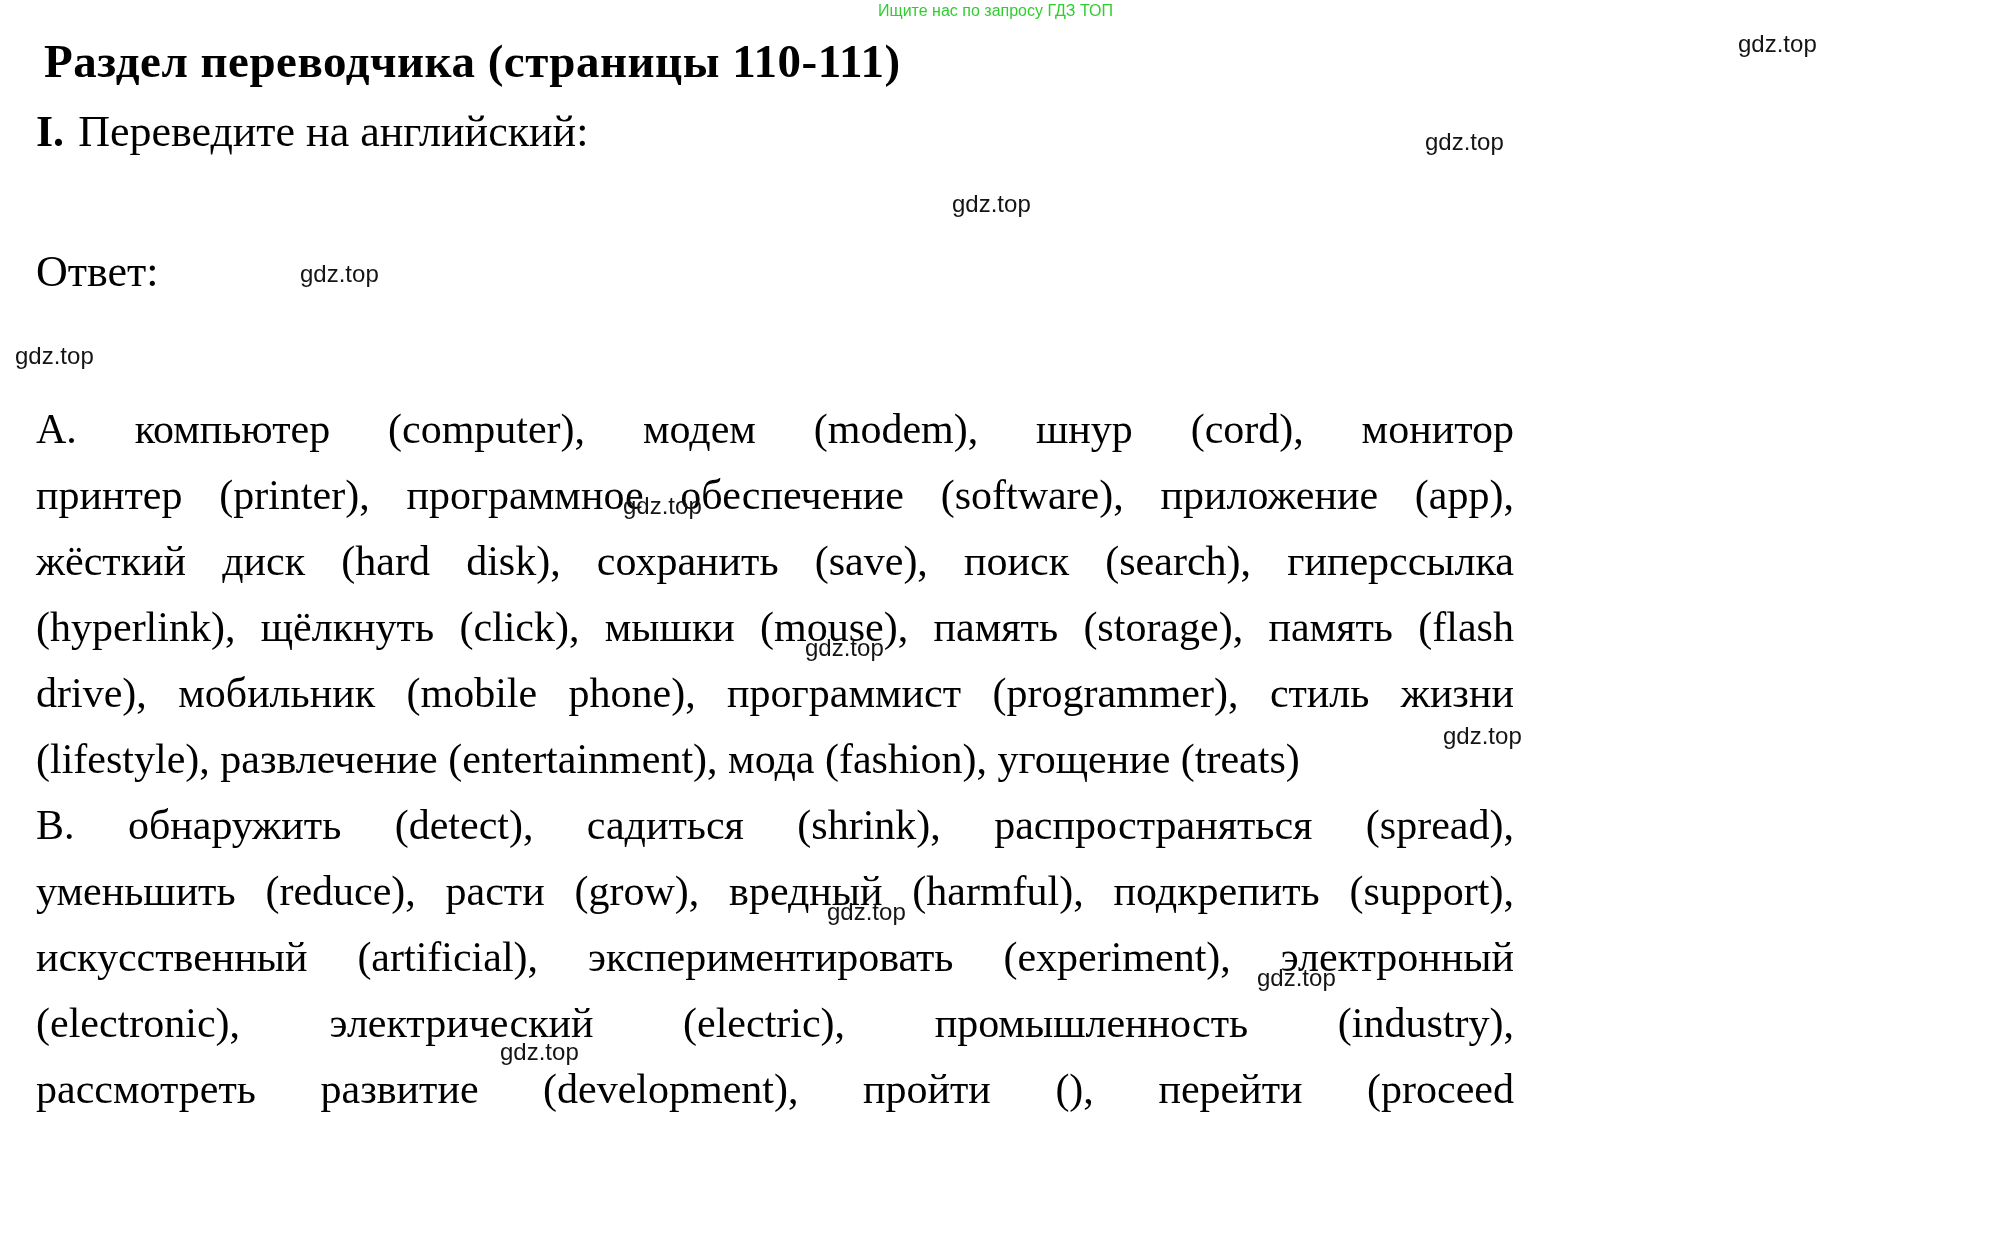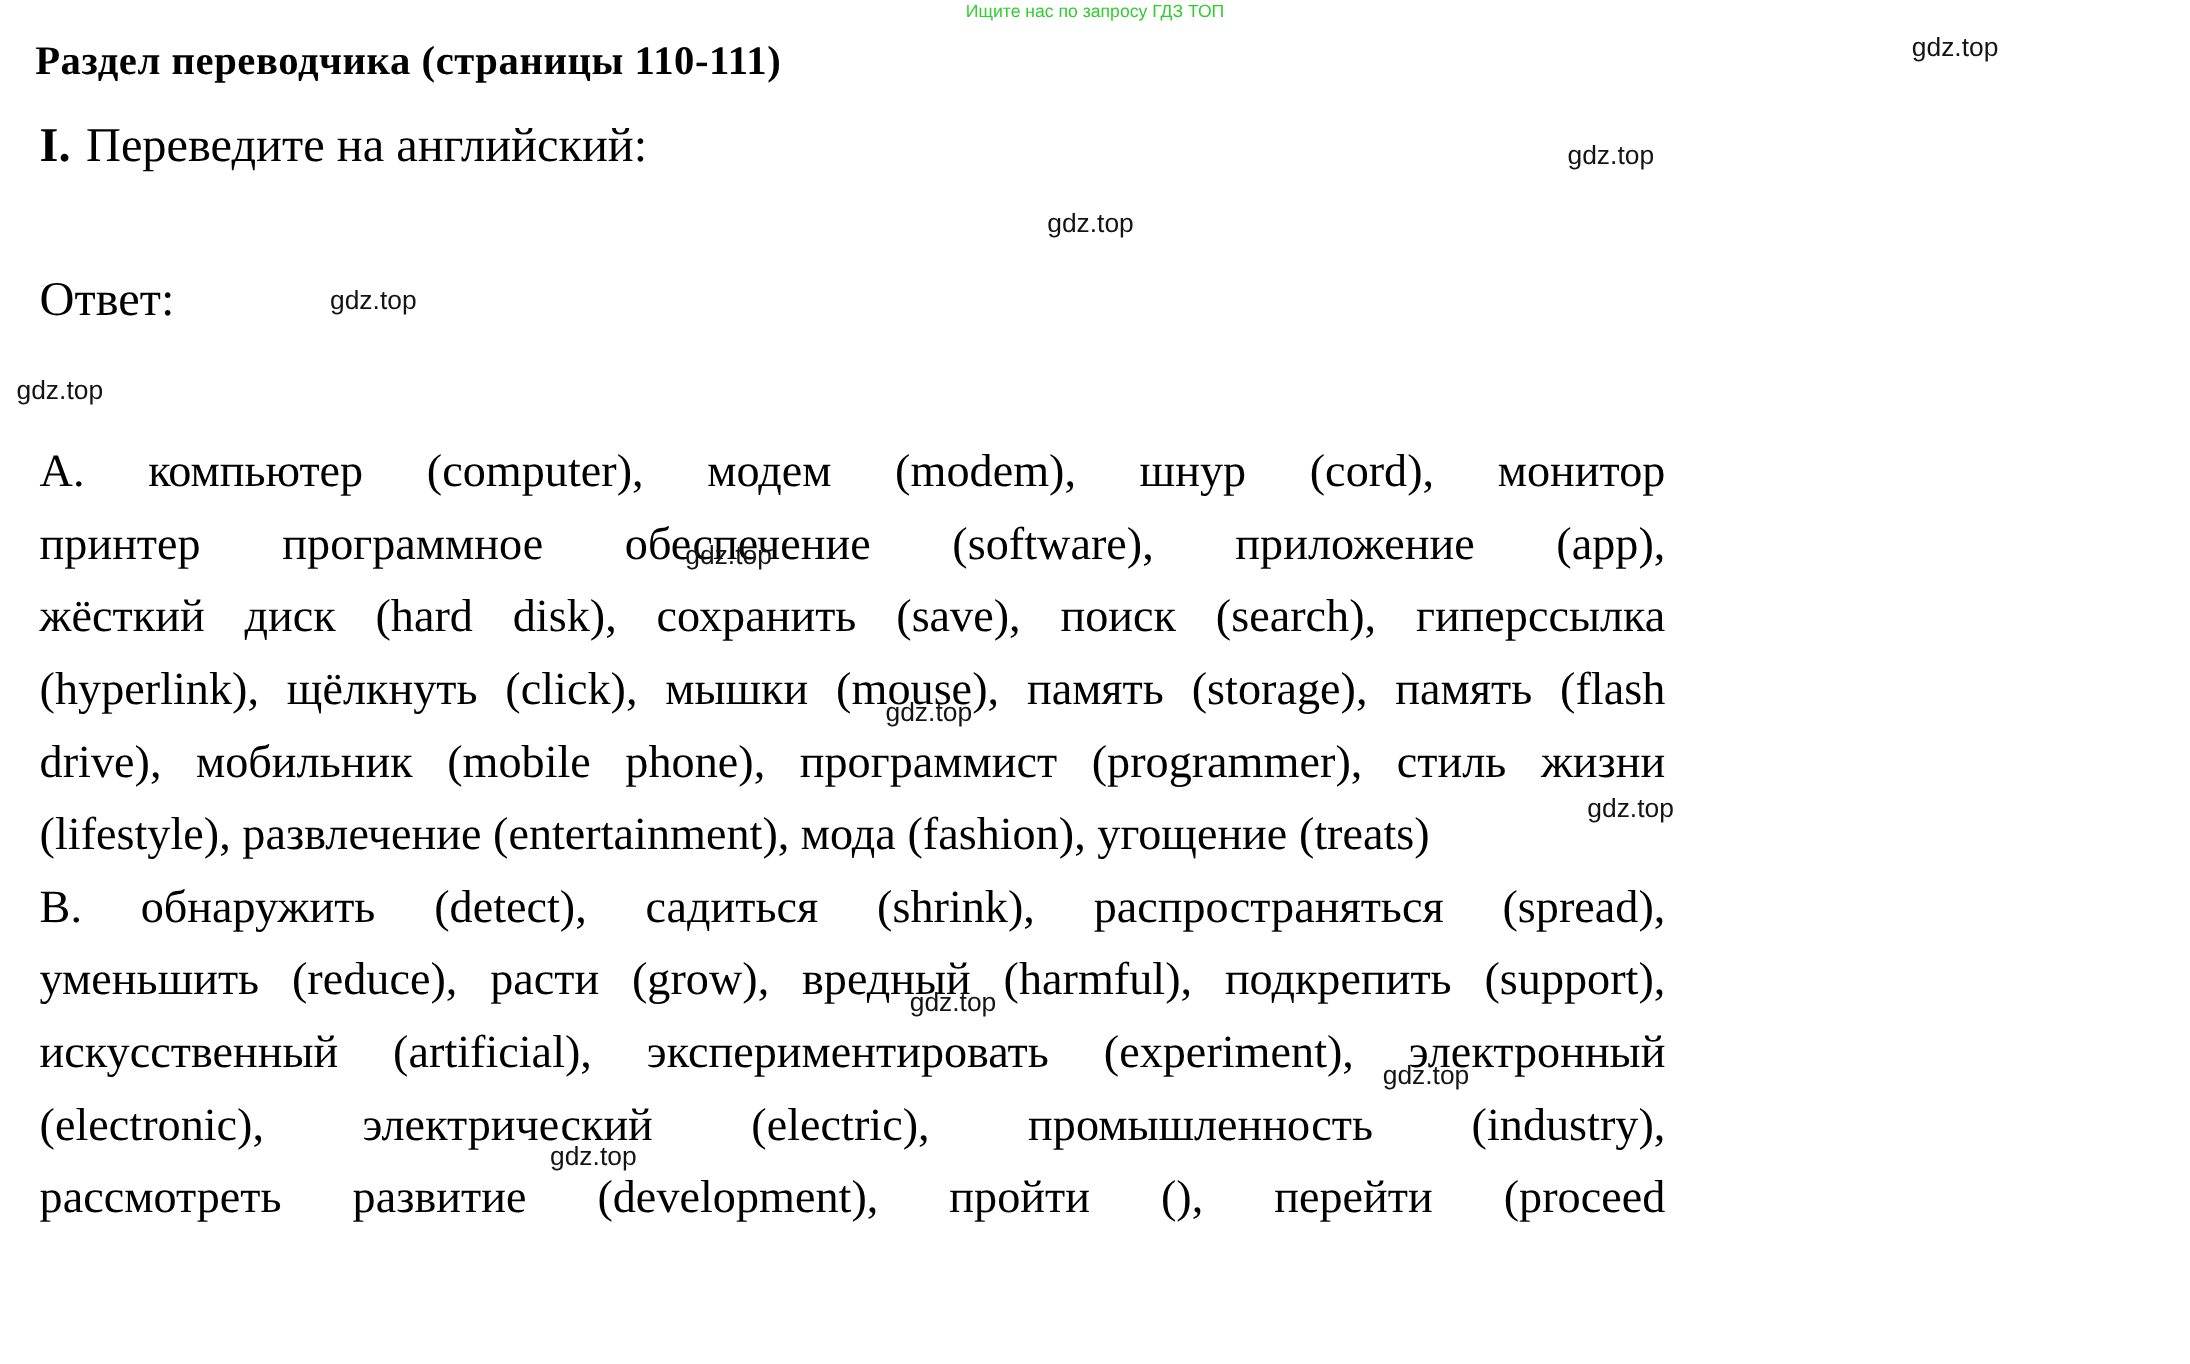--- a/index.html
+++ b/index.html
@@ -17,24 +17,24 @@
     top: 2px;
     left: 50%;
     transform: translateX(-50%);
     font-family: "Liberation Sans", "DejaVu Sans", sans-serif;
     font-size: 16px;
     color: #2fce2f;
     white-space: nowrap;
   }
   .title {
     position: absolute;
-    left: 32px;
+    left: 44px;
     top: 34px;
     margin: 0;
-    font-size: 37px;
+    font-size: 47px;
     font-weight: bold;
     white-space: nowrap;
     letter-spacing: 0.5px;
   }
   .task-heading {
     position: absolute;
     left: 36px;
     top: 106px;
     font-size: 44px;
     white-space: nowrap;
@@ -102,20 +102,21 @@
         <span>компьютер</span>
         <span>(computer),</span>
         <span>модем</span>
         <span>(modem),</span>
         <span>шнур</span>
         <span>(cord),</span>
         <span>монитор</span>
       </div>
       <div class="tline just">
         <span>принтер</span>
+        <span>(printer),</span>
         <span>программное</span>
         <span>обеспечение</span>
         <span>(software),</span>
         <span>приложение</span>
         <span>(app),</span>
       </div>
       <div class="tline just">
         <span>жёсткий</span>
         <span>диск</span>
         <span>(hard</span>

